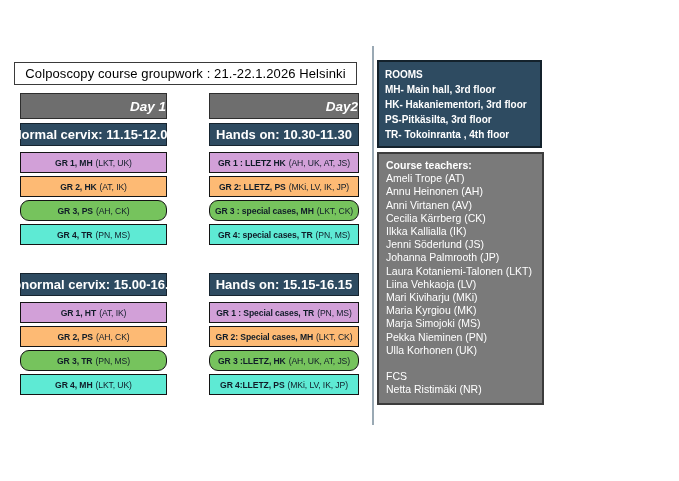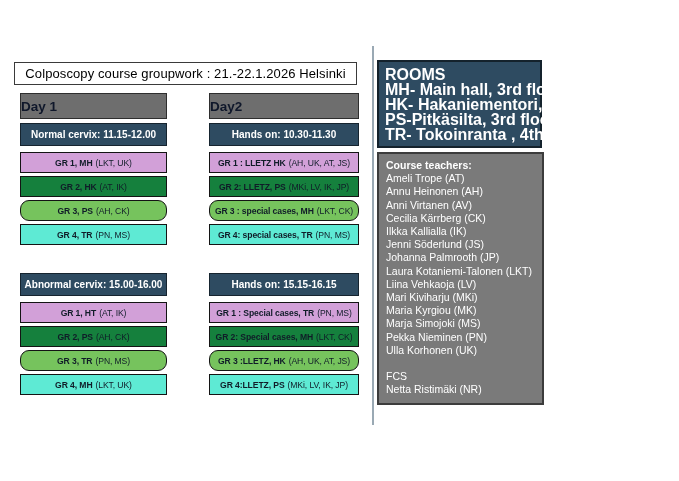--- a/index.html
+++ b/index.html
@@ -11,45 +11,45 @@
     position:absolute;left:14px;top:62px;width:341px;height:21px;
     background:#ffffff;border:1.5px solid #3a3a3a;
     display:flex;align-items:center;justify-content:center;
     font-size:13px;font-weight:normal;color:#000;letter-spacing:.1px;white-space:nowrap;
   }
   .col{position:absolute;top:93px;display:flex;flex-direction:column;}
   .col-day1{left:20px;width:147px;}
   .col-day2{left:209px;width:150px;}
   .day-header{
     height:24px;background:#6e6e6e;border:1.5px solid #2e2e2e;
-    display:flex;align-items:center;justify-content:flex-start;
-    color:#0f172a;font-weight:bold;font-size:13.5px;margin-bottom:4px;
+    display:flex;align-items:center;justify-content:flex-end;
+    color:#ffffff;font-weight:bold;font-size:13.5px;margin-bottom:4px;font-style:italic;
   }
   .band{
     height:21px;background:#2e4b61;border:1.5px solid #16242f;
     display:flex;align-items:center;justify-content:center;
-    color:#fff;font-weight:bold;font-size:10px;margin-bottom:6px;white-space:nowrap;
+    color:#fff;font-weight:bold;font-size:13px;margin-bottom:6px;white-space:nowrap;
   }
   .band.second{margin-top:25px;}
   .gr{
     height:19px;border:1.4px solid #141414;
     display:flex;align-items:center;justify-content:center;
     font-size:8.6px;color:#101c28;margin-bottom:3px;white-space:nowrap;letter-spacing:-.1px;
   }
   .gr .m{font-weight:bold;}
   .gr .n{margin-left:3px;font-weight:normal;}
   .pink{background:#d2a0d8;}
-  .blue{background:#15803d;}
+  .blue{background:#fdba74;}
   .green{background:#76c35d;border-radius:9px;}
   .yellow{background:#5eead4;}
   .divider{position:absolute;left:372px;top:46px;width:2px;height:379px;background:#9aa9b4;}
   .rooms-box{
     position:absolute;left:377px;top:60px;width:149px;height:74px;
     background:#2e4b61;border:2px solid #14222c;color:#fff;
-    font-weight:bold;font-size:16px;line-height:15px;padding:5px 6px;white-space:nowrap;
+    font-weight:bold;font-size:10px;line-height:15px;padding:5px 6px;white-space:nowrap;
   }
   .teachers-box{
     position:absolute;left:377px;top:152px;width:149px;height:239px;
     background:#7a7a7a;border:2px solid #3c3c3c;color:#fff;
     font-size:10.5px;line-height:13.2px;padding:5px 7px;white-space:nowrap;
   }
   .teachers-box .head{font-weight:bold;}
   .spacer-line{height:13px;}
 </style>
 </head>

